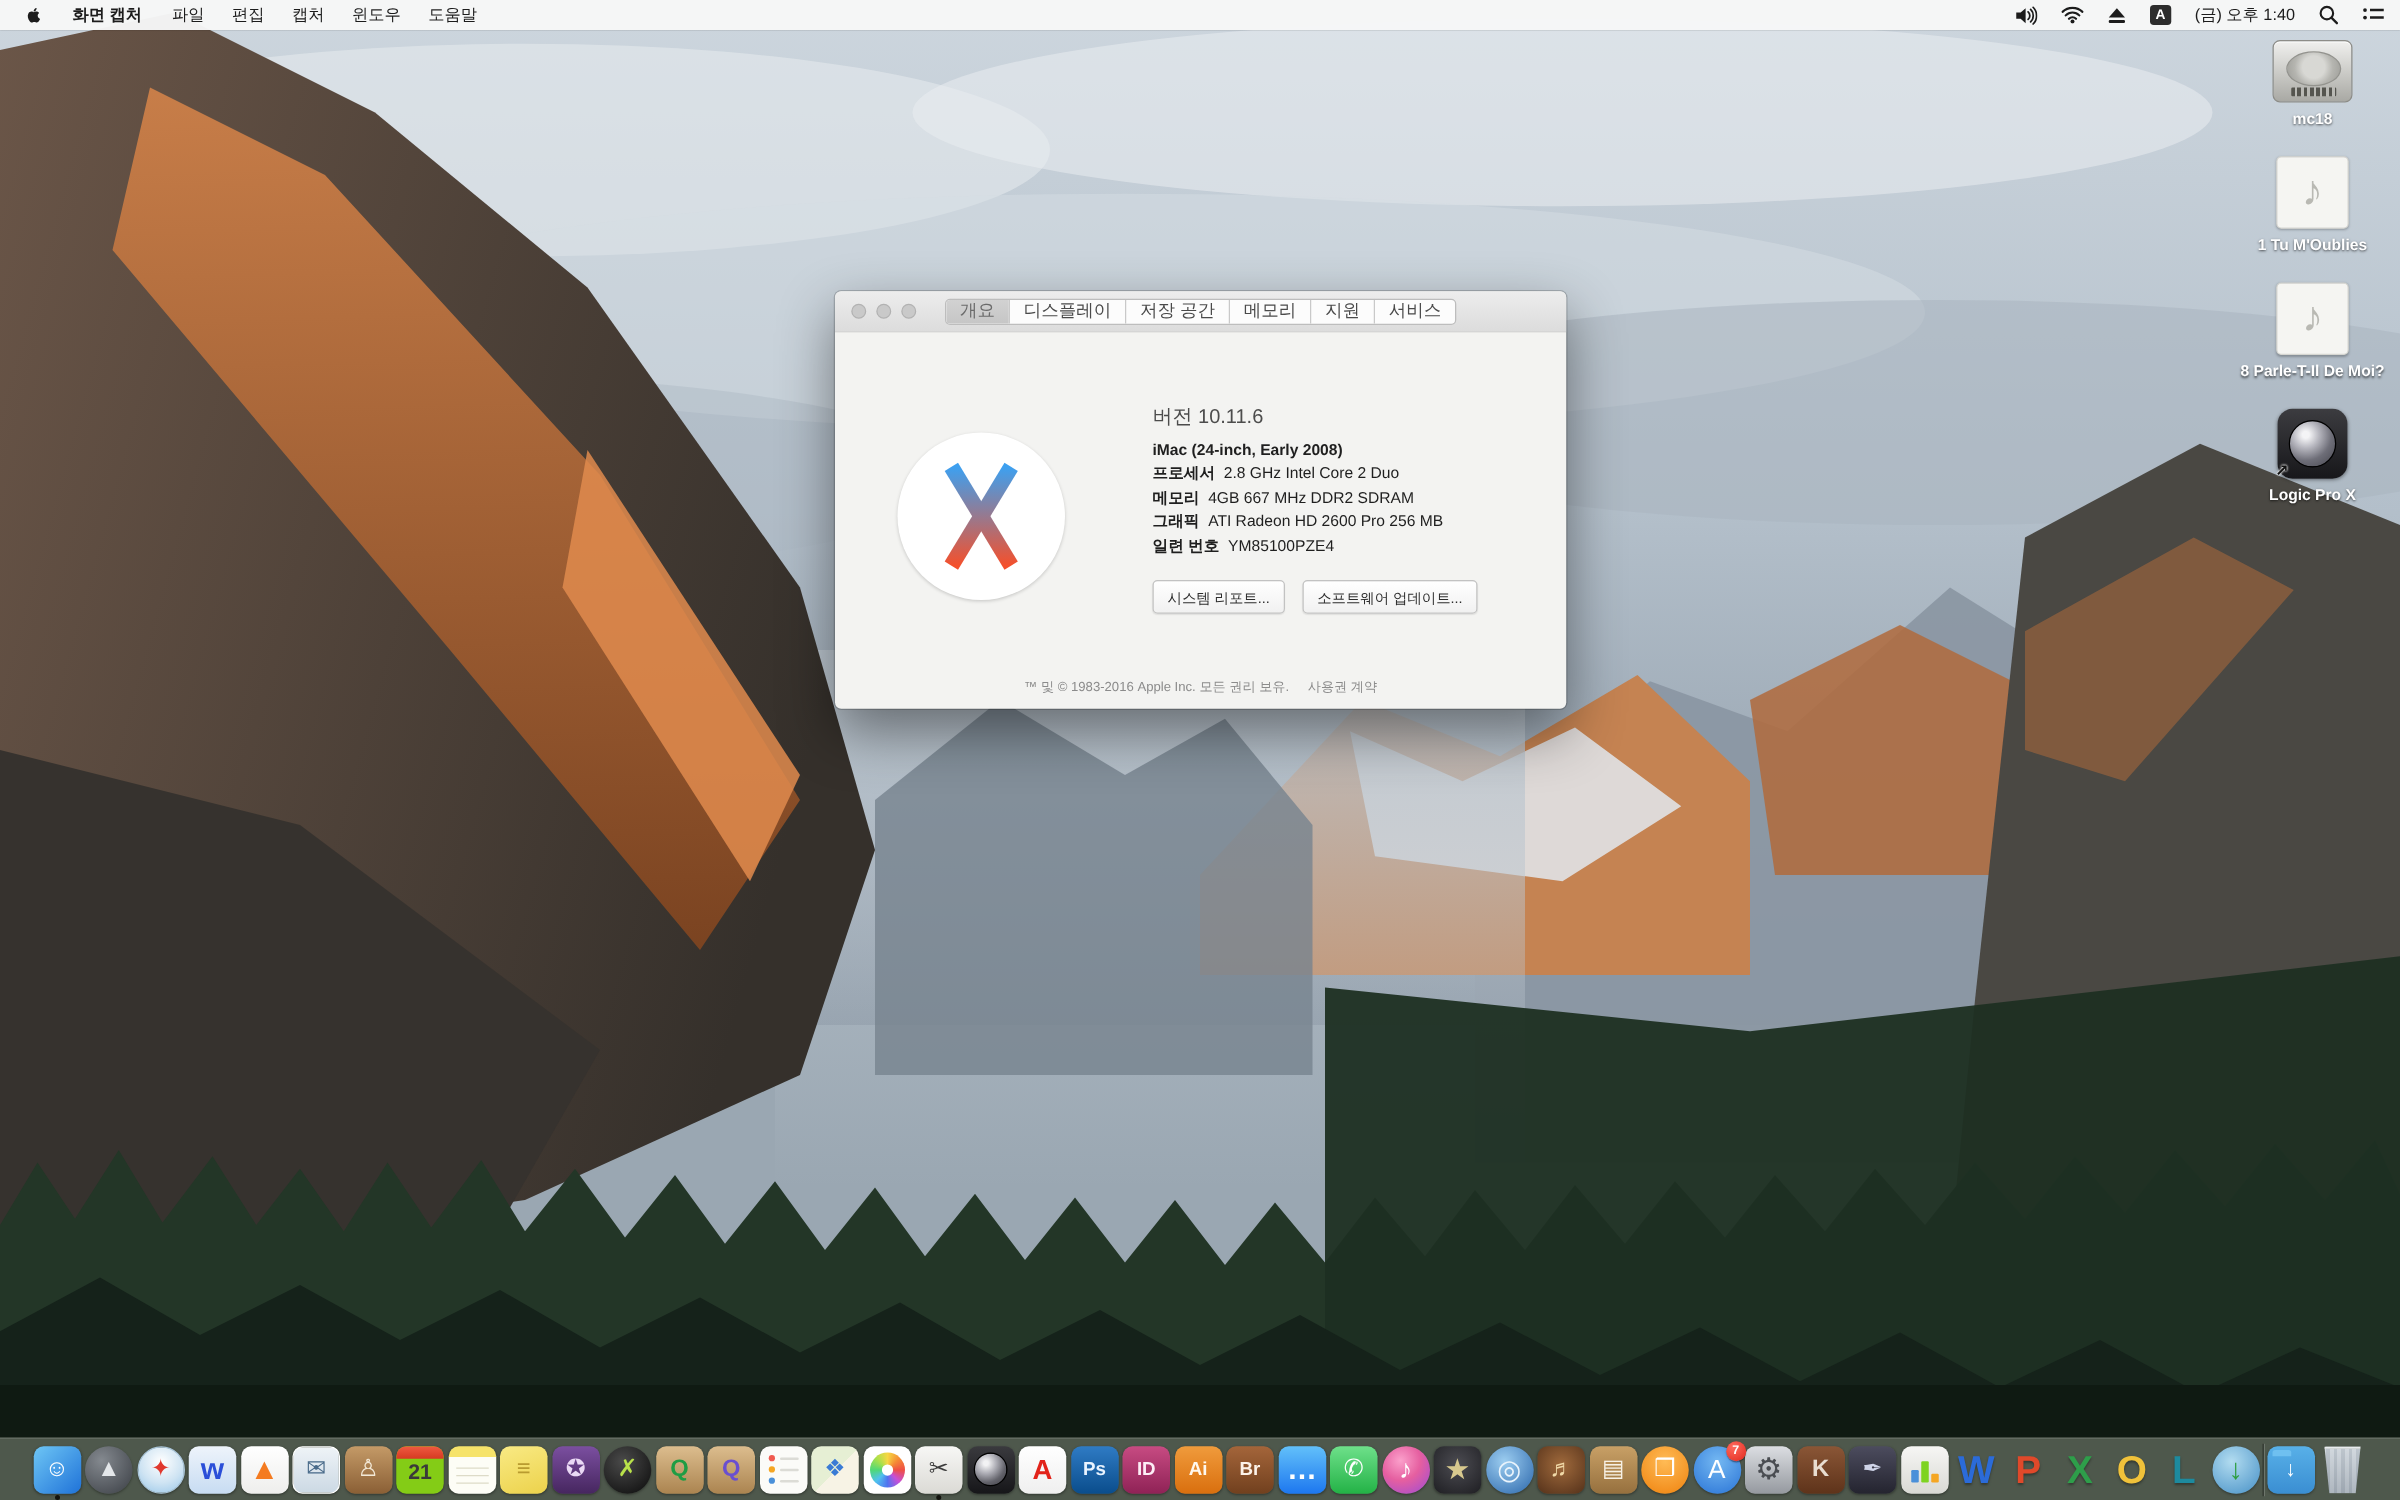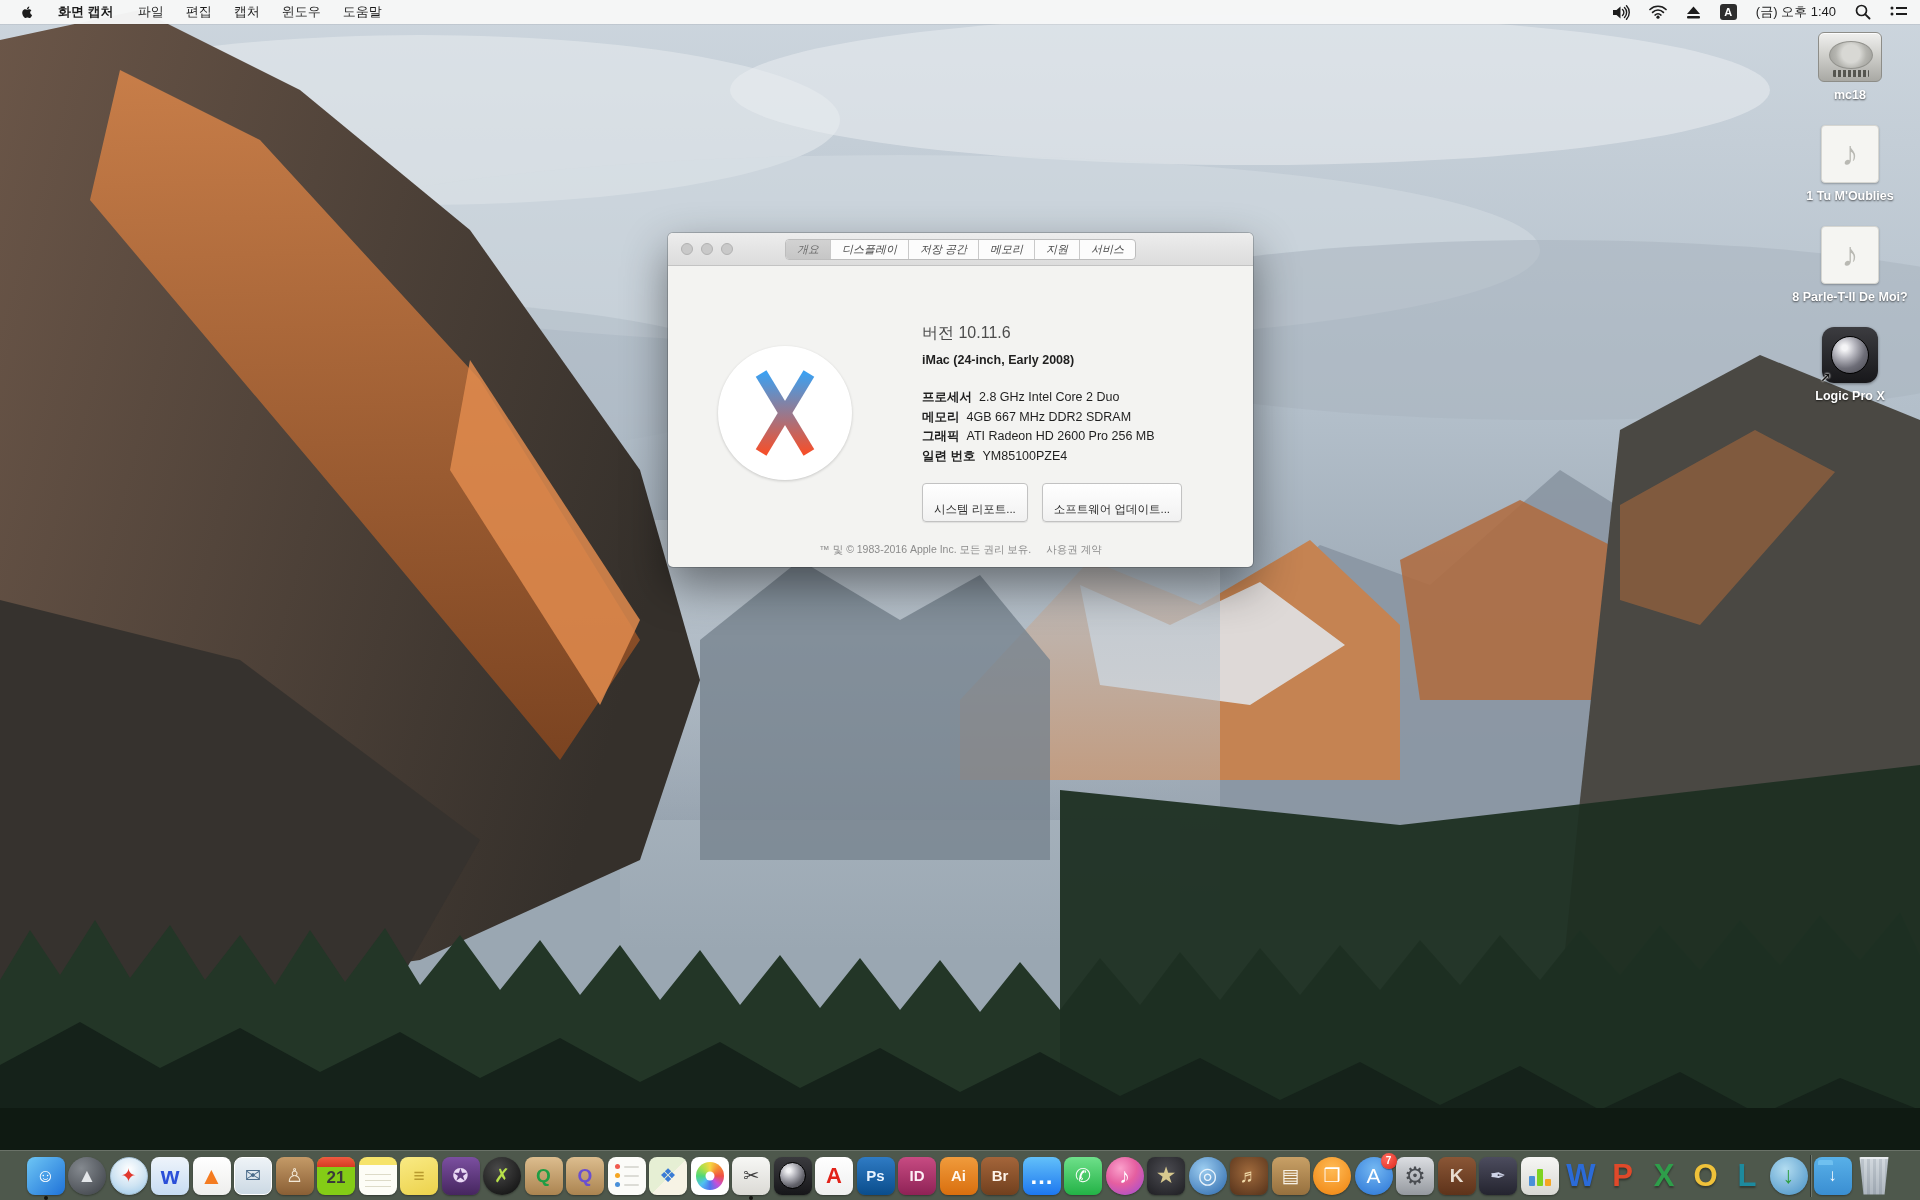--- a/index.html
+++ b/index.html
@@ -55,39 +55,39 @@
 
   
   .window { position:absolute; left:668px; top:233px; width:585px; height:334px; z-index:30;
     background:#f3f3f1; border-radius:5px; box-shadow:0 18px 45px rgba(0,0,0,.45), 0 0 0 1px rgba(0,0,0,.18); }
   .titlebar { position:relative; height:33px; border-radius:5px 5px 0 0;
     background:linear-gradient(180deg,#ededed,#dcdcdc); border-bottom:1px solid #c3c3c3;
     display:flex; align-items:center; }
   .lights { position:absolute; left:13px; top:0; bottom:0; display:flex; align-items:center; gap:8px; }
   .light { width:12px; height:12px; border-radius:50%; background:#c9c9c9; border:1px solid #b2b2b2; }
   .segctl { margin:0 auto; display:flex; border:1px solid #bdbdbd; border-radius:4px; overflow:hidden;
-    background:#fcfcfc; height:21px; font-size:11px; color:#4a4a4a;font-style:italic; }
+    background:#fcfcfc; height:21px; font-size:14px; color:#4a4a4a; }
   .seg { padding:0 11px; display:flex; align-items:center; border-right:1px solid #c9c9c9; cursor:default; white-space:nowrap; }
   .seg:last-child { border-right:none; }
   .seg.sel { background:linear-gradient(180deg,#d2d2d2,#c6c6c6); color:#6b6b6b; }
 
   .win-body { position:relative; height:300px; }
   .about-logo { position:absolute; left:50px; top:80px; width:134px; height:134px; border-radius:50%;
     background:#fff; box-shadow:0 1px 3px rgba(0,0,0,.18); display:flex; align-items:center; justify-content:center; }
   .about-right { position:absolute; left:254px; top:52px; width:320px; color:#1f1f1f; }
   .os-title { font-size:27px; letter-spacing:.2px; color:#111; }
   .os-title .b { font-weight:700; }
   .os-title .l { font-weight:400; }
   .version { margin-top:5px; font-size:16px; color:#4c4c4c; }
   .model { margin-top:9px; font-size:12.5px; font-weight:700; }
-  .specs { margin-top:21px; font-size:12.5px; }
+  .specs { margin-top:2px; font-size:12.5px; }
   .spec-row { display:flex; line-height:19.5px; }
   .spec-label { font-weight:700; margin-right:7px; white-space:nowrap; }
   .btn-row { margin-top:17px; display:flex; gap:14px; }
-  .push-btn { font-size:11.5px; color:#2c2c2c; padding:18px 11px 4px; border:1px solid #c2c2c2; border-radius:4px;
+  .push-btn { font-size:11.5px; color:#2c2c2c; padding:6px 11px 4px; border:1px solid #c2c2c2; border-radius:4px;
     background:linear-gradient(180deg,#ffffff,#f1f1f1); box-shadow:0 1px 1px rgba(0,0,0,.08); cursor:default;
     font-family:inherit; }
   .win-footer { position:absolute; left:0; right:0; bottom:9px; text-align:center; font-size:10.5px; color:#8b8b8b; }
   .win-footer .lic { margin-left:15px; }
 
   
   .dock { position:absolute; left:0; right:0; bottom:0; height:50px; z-index:40;
     background:rgba(84,93,81,.92); border-top:1px solid rgba(255,255,255,.16);
     display:flex; align-items:center; justify-content:space-evenly; padding:0 24px; }
   .dock-item { position:relative; width:40px; height:50px; display:flex; align-items:center; justify-content:center; cursor:default; }

